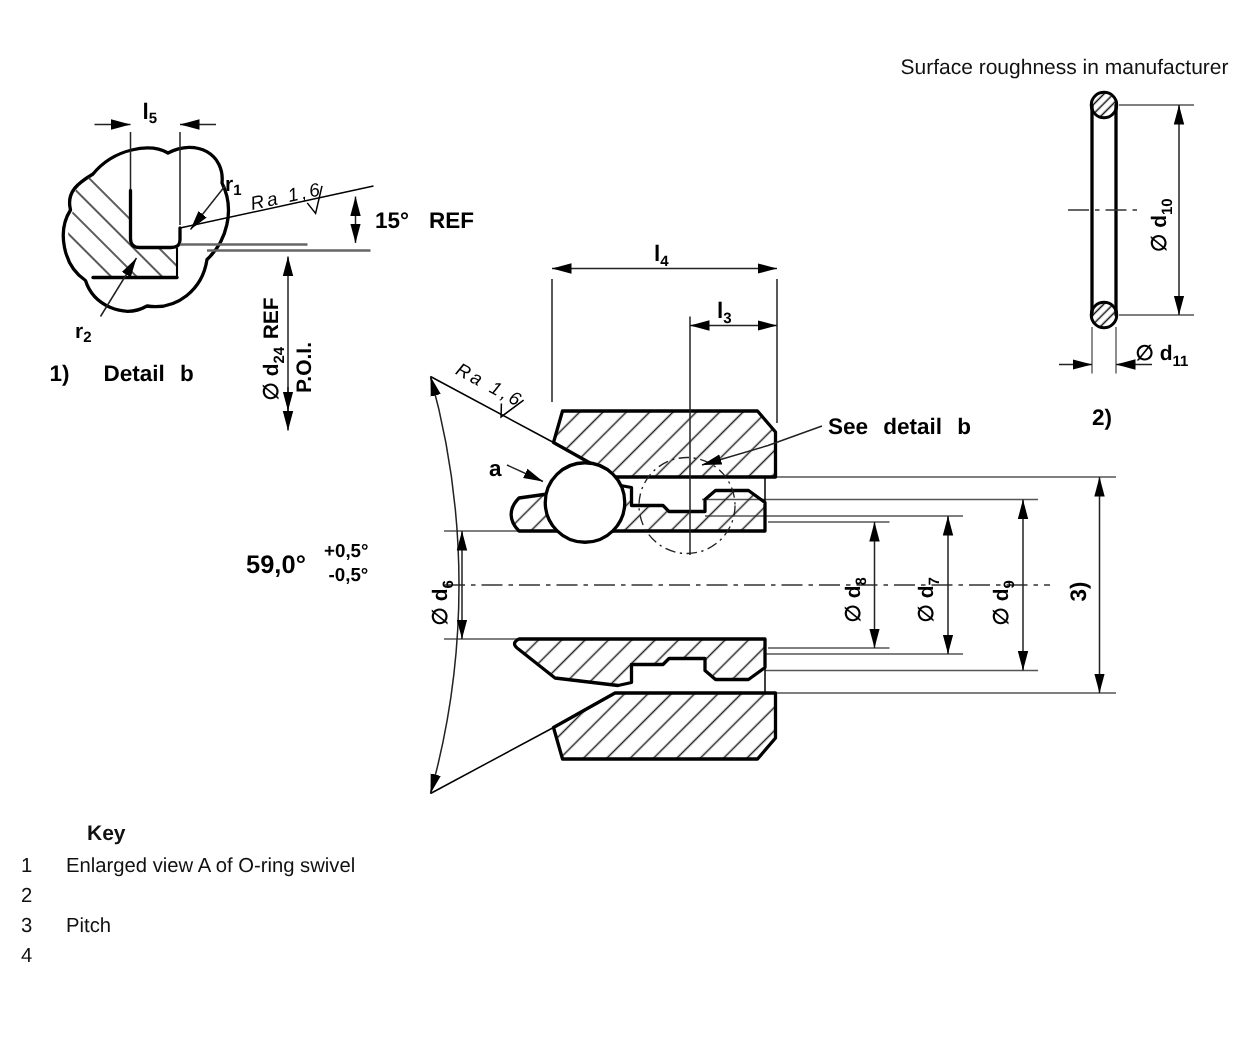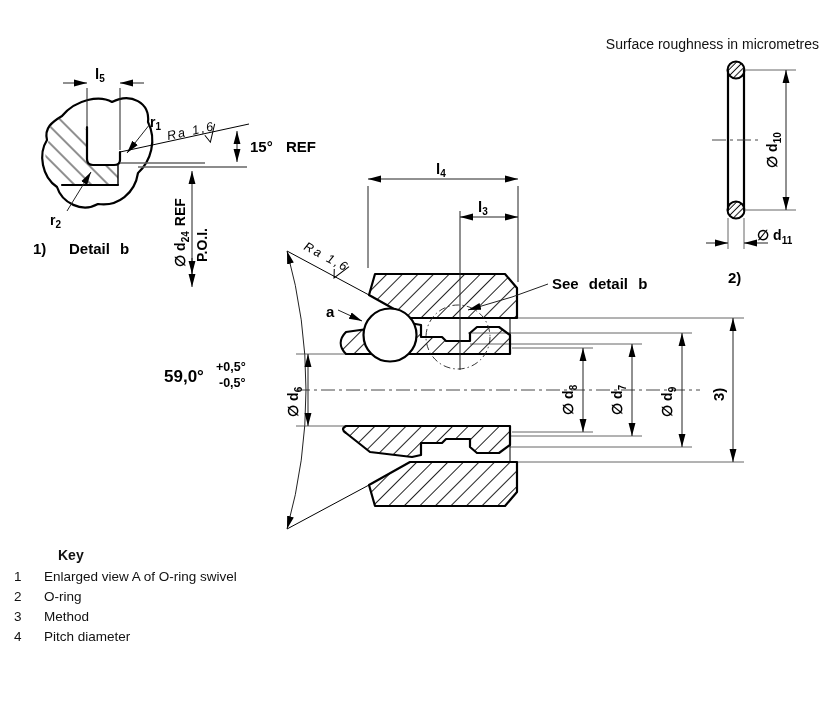--- a/index.html
+++ b/index.html
@@ -238,36 +238,34 @@
         <path class="ext" d="M 728,218 L 728,249"></path>
         <path class="ext" d="M 744,218 L 744,249"></path>
         <path class="dimline" d="M 706,243 L 728,243" marker-end="url(#ar)"></path>
         <path class="dimline" d="M 768,243 L 744,243" marker-end="url(#ar)"></path>
         <text class="dim14" x="757" y="240"><tspan>∅ d</tspan><tspan class="sub" dy="4">11</tspan></text>
       </g>
       <text class="dim" x="728" y="283">2)</text>
     </g>
   </svg>
 
-  <div class="srnote">Surface roughness in micrometres</div>
+  <div class="srnote">Surface roughness in manufacturer</div>
 
   <div class="keyblock">
     <div class="ktitle">Key</div>
     <div class="keyrow">
       <span>1</span>
       <span>Enlarged view A of O-ring swivel</span>
     </div>
     <div class="keyrow">
       <span>2</span>
-      <span>O-ring</span>
     </div>
     <div class="keyrow">
       <span>3</span>
-      <span>Method</span>
+      <span>Pitch</span>
     </div>
     <div class="keyrow">
       <span>4</span>
-      <span>Pitch diameter</span>
     </div>
   </div>
 
 
 </div>
 
 </body></html>

